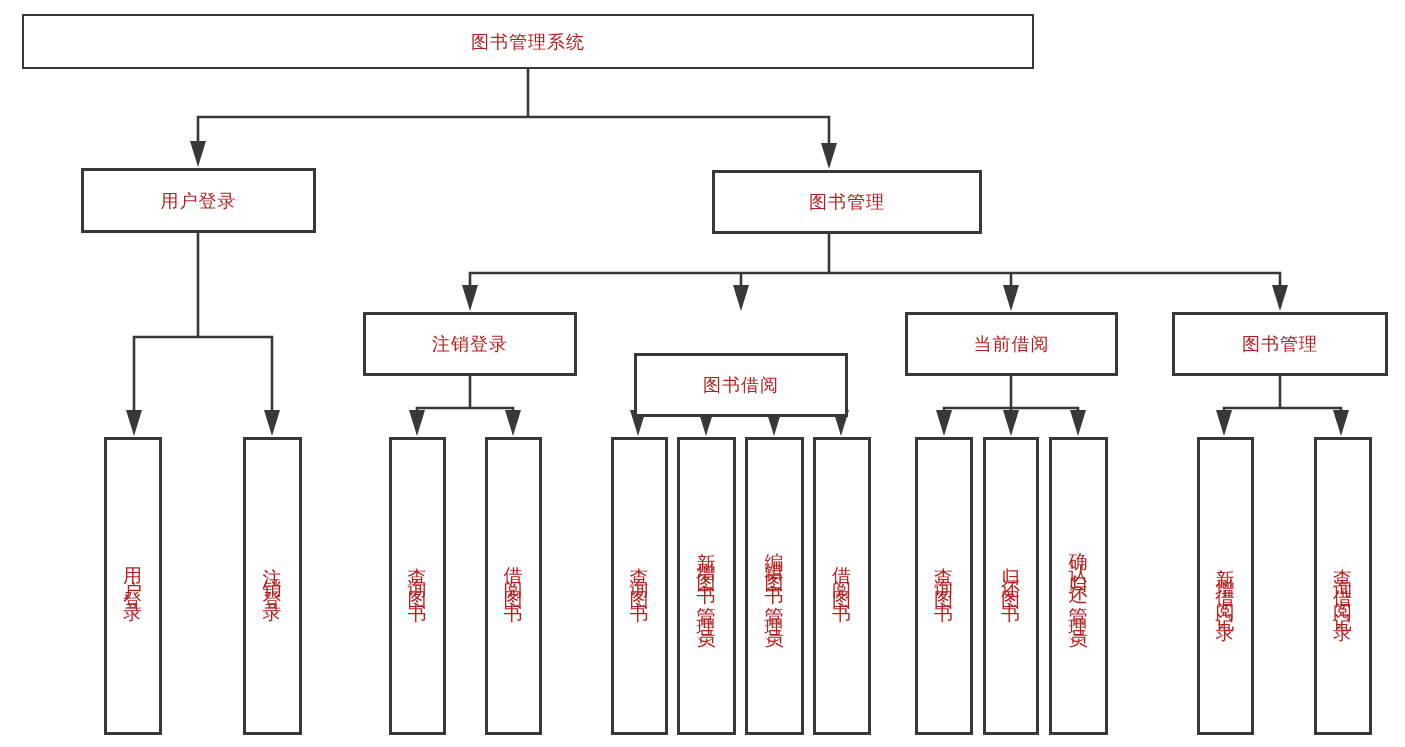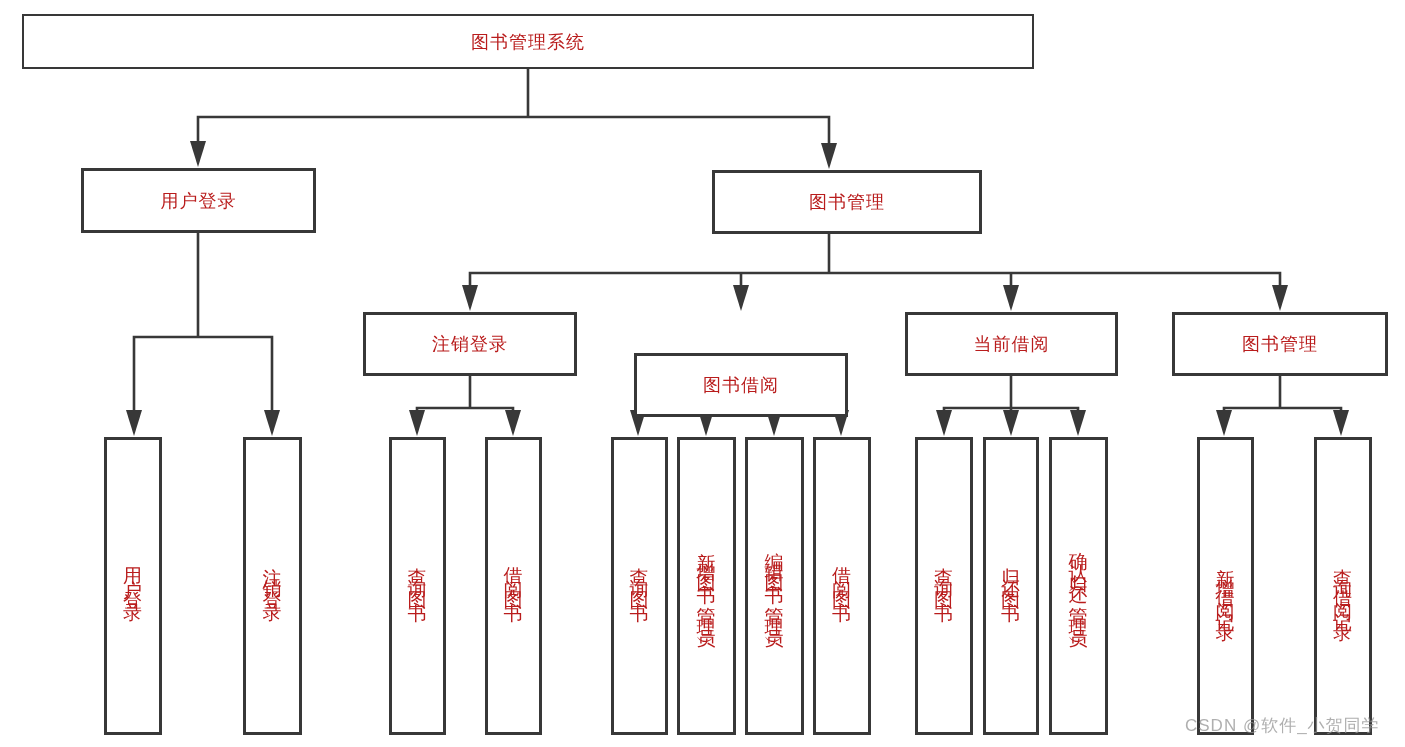--- a/index.html
+++ b/index.html
@@ -165,15 +165,14 @@
     <span class="lbl long">确认归还（管理员）</span>
   </div>
 
   <div class="node v-node" style="left:1197px; width:57px;">
     <span class="lbl long">新增借阅记录</span>
   </div>
   <div class="node v-node" style="left:1314px; width:58px;">
     <span class="lbl long">查询借阅记录</span>
   </div>
 
-  <div id="watermark">CSDN @软件_小贺同学</div>
 
 </div>
 
 </body></html>

